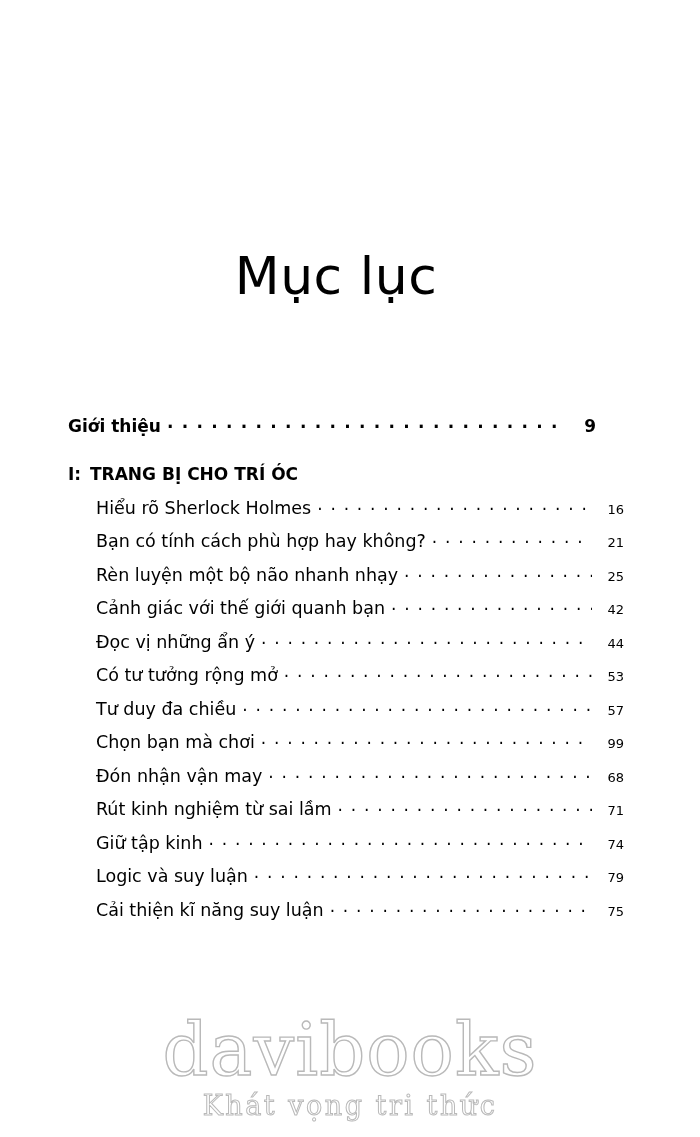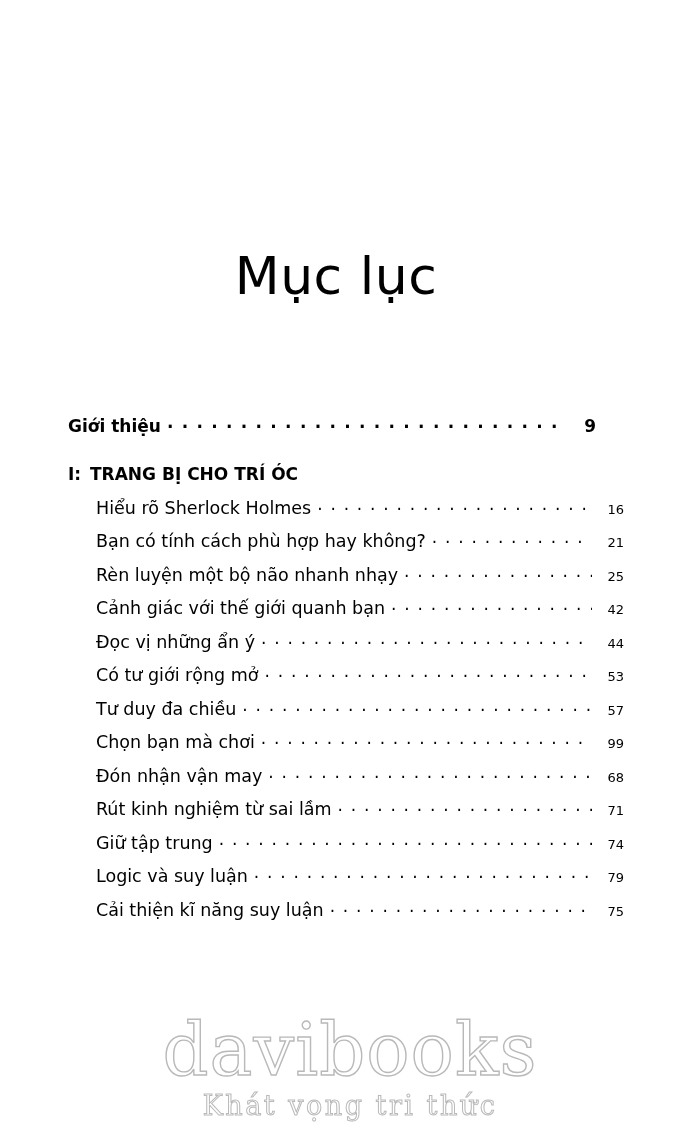--- a/index.html
+++ b/index.html
@@ -182,21 +182,21 @@
     </div>
 
 
     <div class="toc-row entry">
       <span class="toc-label">Đọc vị những ẩn ý</span>
       <span class="toc-leader"></span>
       <span class="toc-page">44</span>
     </div>
 
     <div class="toc-row entry">
-      <span class="toc-label">Có tư giới rộng mở</span>
+      <span class="toc-label">Có tư tưởng rộng mở</span>
       <span class="toc-leader"></span>
       <span class="toc-page">53</span>
     </div>
 
     <div class="toc-row entry">
       <span class="toc-label">Tư duy đa chiều</span>
       <span class="toc-leader"></span>
       <span class="toc-page">57</span>
     </div>
 
@@ -212,21 +212,21 @@
       <span class="toc-page">68</span>
     </div>
 
     <div class="toc-row entry">
       <span class="toc-label">Rút kinh nghiệm từ sai lầm</span>
       <span class="toc-leader"></span>
       <span class="toc-page">71</span>
     </div>
 
     <div class="toc-row entry">
-      <span class="toc-label">Giữ tập trung</span>
+      <span class="toc-label">Giữ tập kinh</span>
       <span class="toc-leader"></span>
       <span class="toc-page">74</span>
     </div>
 
     <div class="toc-row entry">
       <span class="toc-label">Logic và suy luận</span>
       <span class="toc-leader"></span>
       <span class="toc-page">79</span>
     </div>
 

